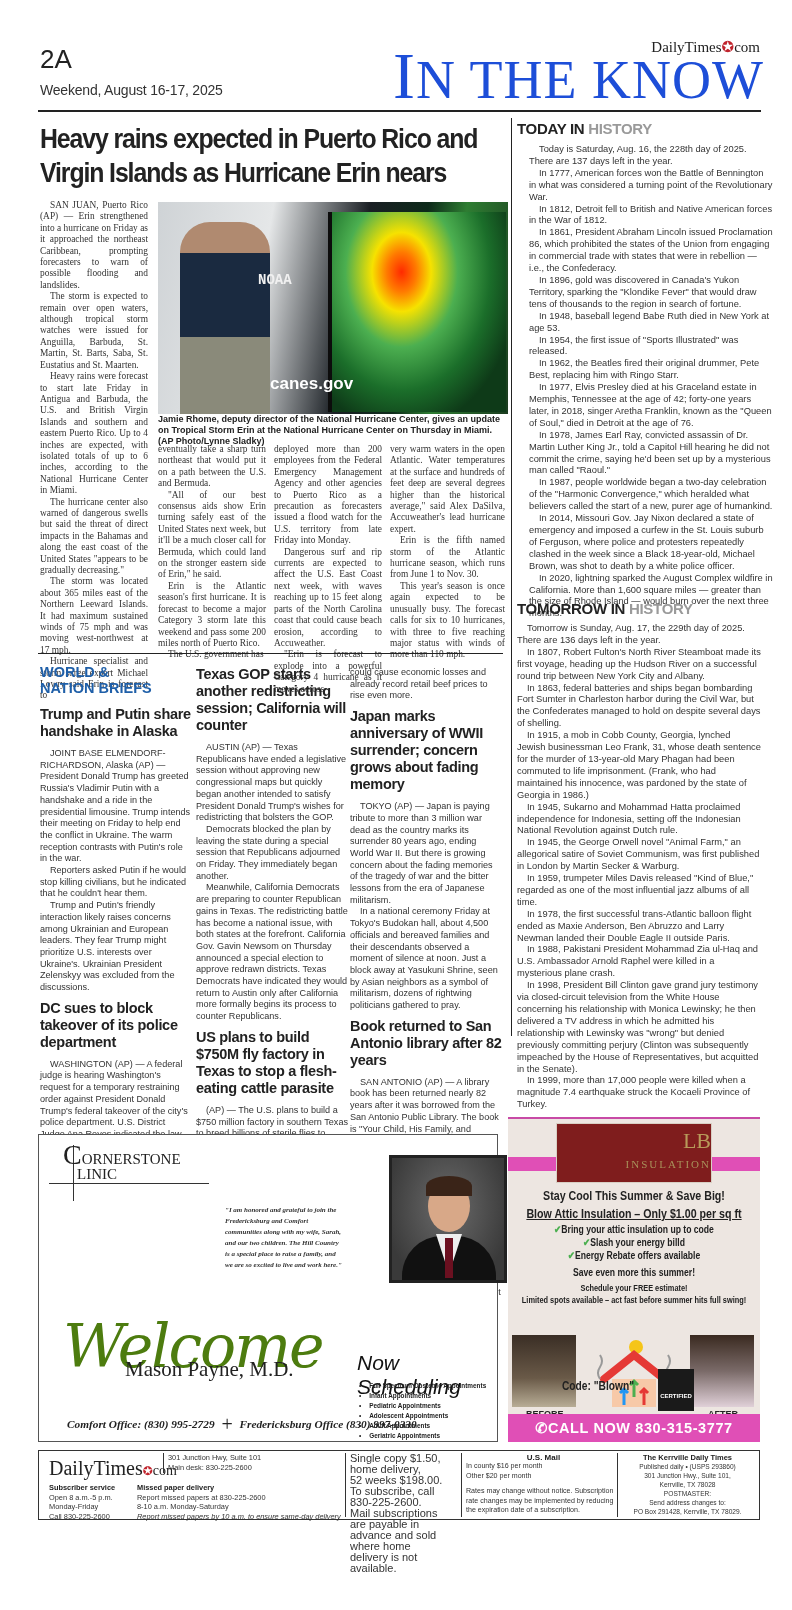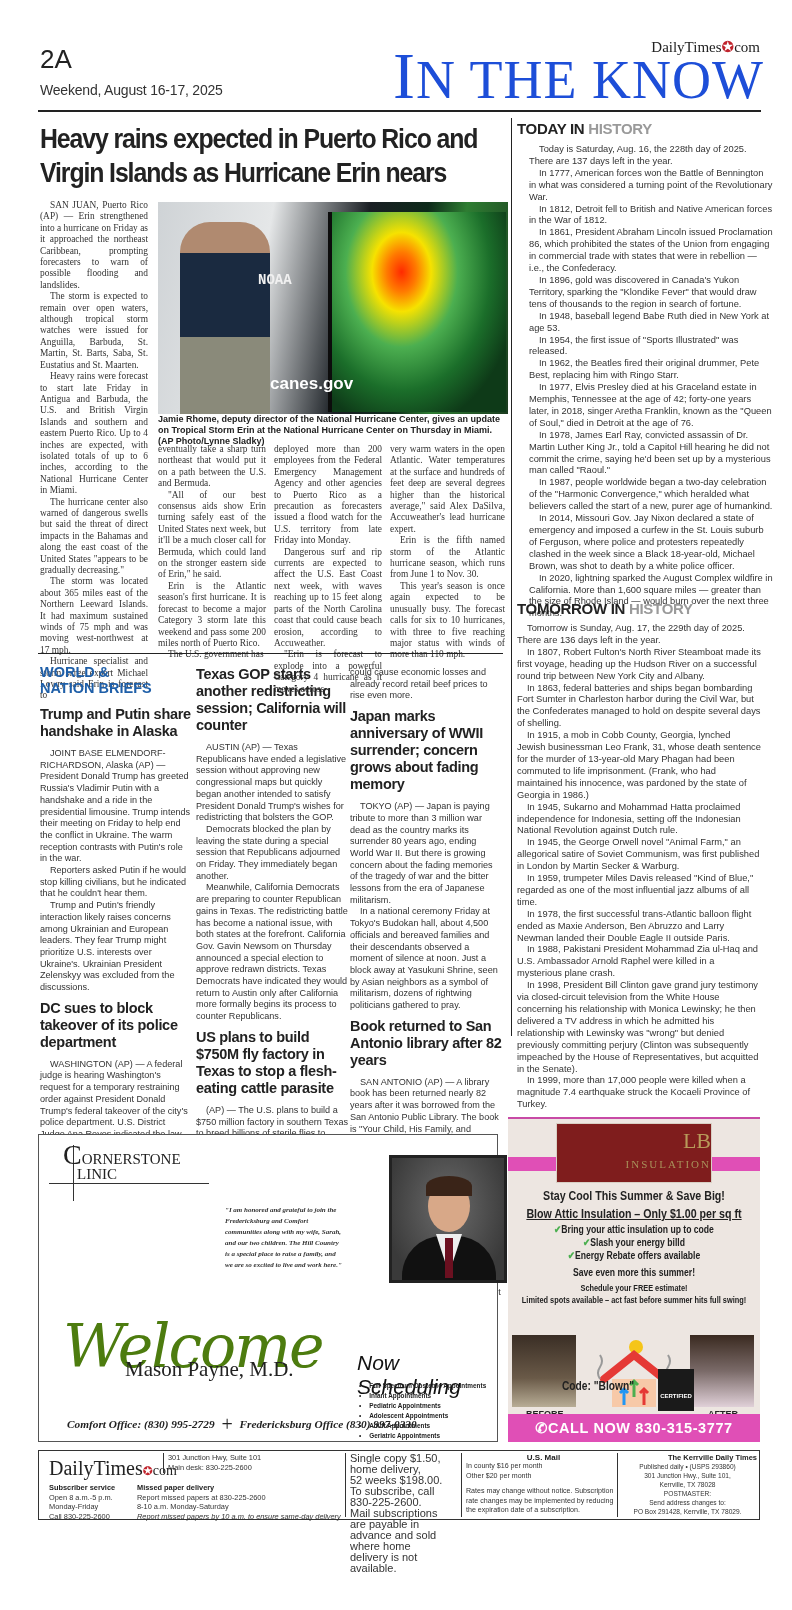--- a/index.html
+++ b/index.html
@@ -88,21 +88,21 @@
 #ft-logo .dot{color:#c0232c;font-size:12px;}
 #ft-addr{left:124px;top:2px;padding-left:4px;border-left:1px solid #333;font-family:"Liberation Sans",sans-serif;font-size:7.4px;line-height:10px;color:#333;}
 #ft-sub{left:10px;top:32px;font-family:"Liberation Sans",sans-serif;font-size:7.4px;line-height:9.6px;color:#333;}
 #ft-missed{left:98px;top:32px;font-family:"Liberation Sans",sans-serif;font-size:7.4px;line-height:9.6px;color:#333;}
 .b{font-weight:bold;color:#222;}
 .it{font-style:italic;}
 #ft-rates{left:306px;top:2px;width:110px;font-family:"Liberation Sans",sans-serif;font-size:11px;line-height:11px;color:#333;padding-left:4px;border-left:1px solid #333;height:64px;}
 #ft-mail{left:422px;top:2px;width:160px;font-family:"Liberation Sans",sans-serif;font-size:7.1px;line-height:9.4px;color:#333;padding-left:4px;border-left:1px solid #333;height:64px;}
 #ft-mail .hd{text-align:center;font-size:8px;font-weight:bold;color:#222;}
 #ft-kdt{left:578px;top:2px;width:140px;font-family:"Liberation Sans",sans-serif;font-size:6.6px;line-height:9px;color:#333;text-align:center;border-left:1px solid #333;height:64px;}
-#ft-kdt .hd{font-size:7.5px;font-weight:bold;color:#222;text-align:right;}
+#ft-kdt .hd{font-size:7.5px;font-weight:bold;color:#222;}
 </style>
 </head>
 <body>
 
 <div class="abs" id="page-num">2A</div>
 <div class="abs" id="date-line">Weekend, August 16-17, 2025</div>
 <div class="abs" id="brand-top"><span>DailyTimes</span><span class="dot">✪</span><span>com</span></div>
 <div class="abs" id="section-title"><span class="big">I</span><span>N THE KNOW</span></div>
 <div class="abs" id="rule-top"></div>
 

